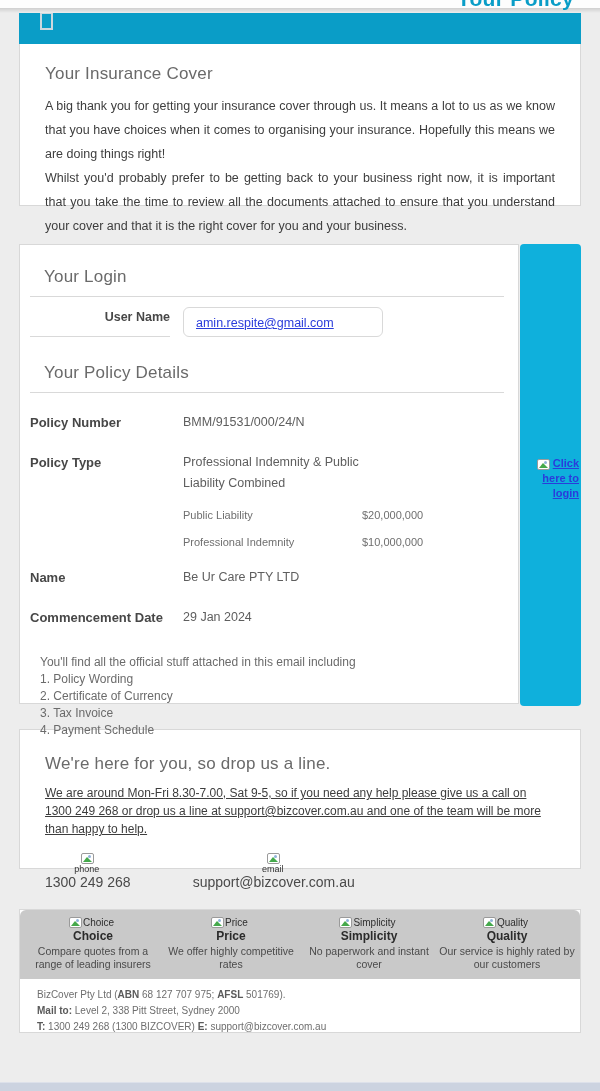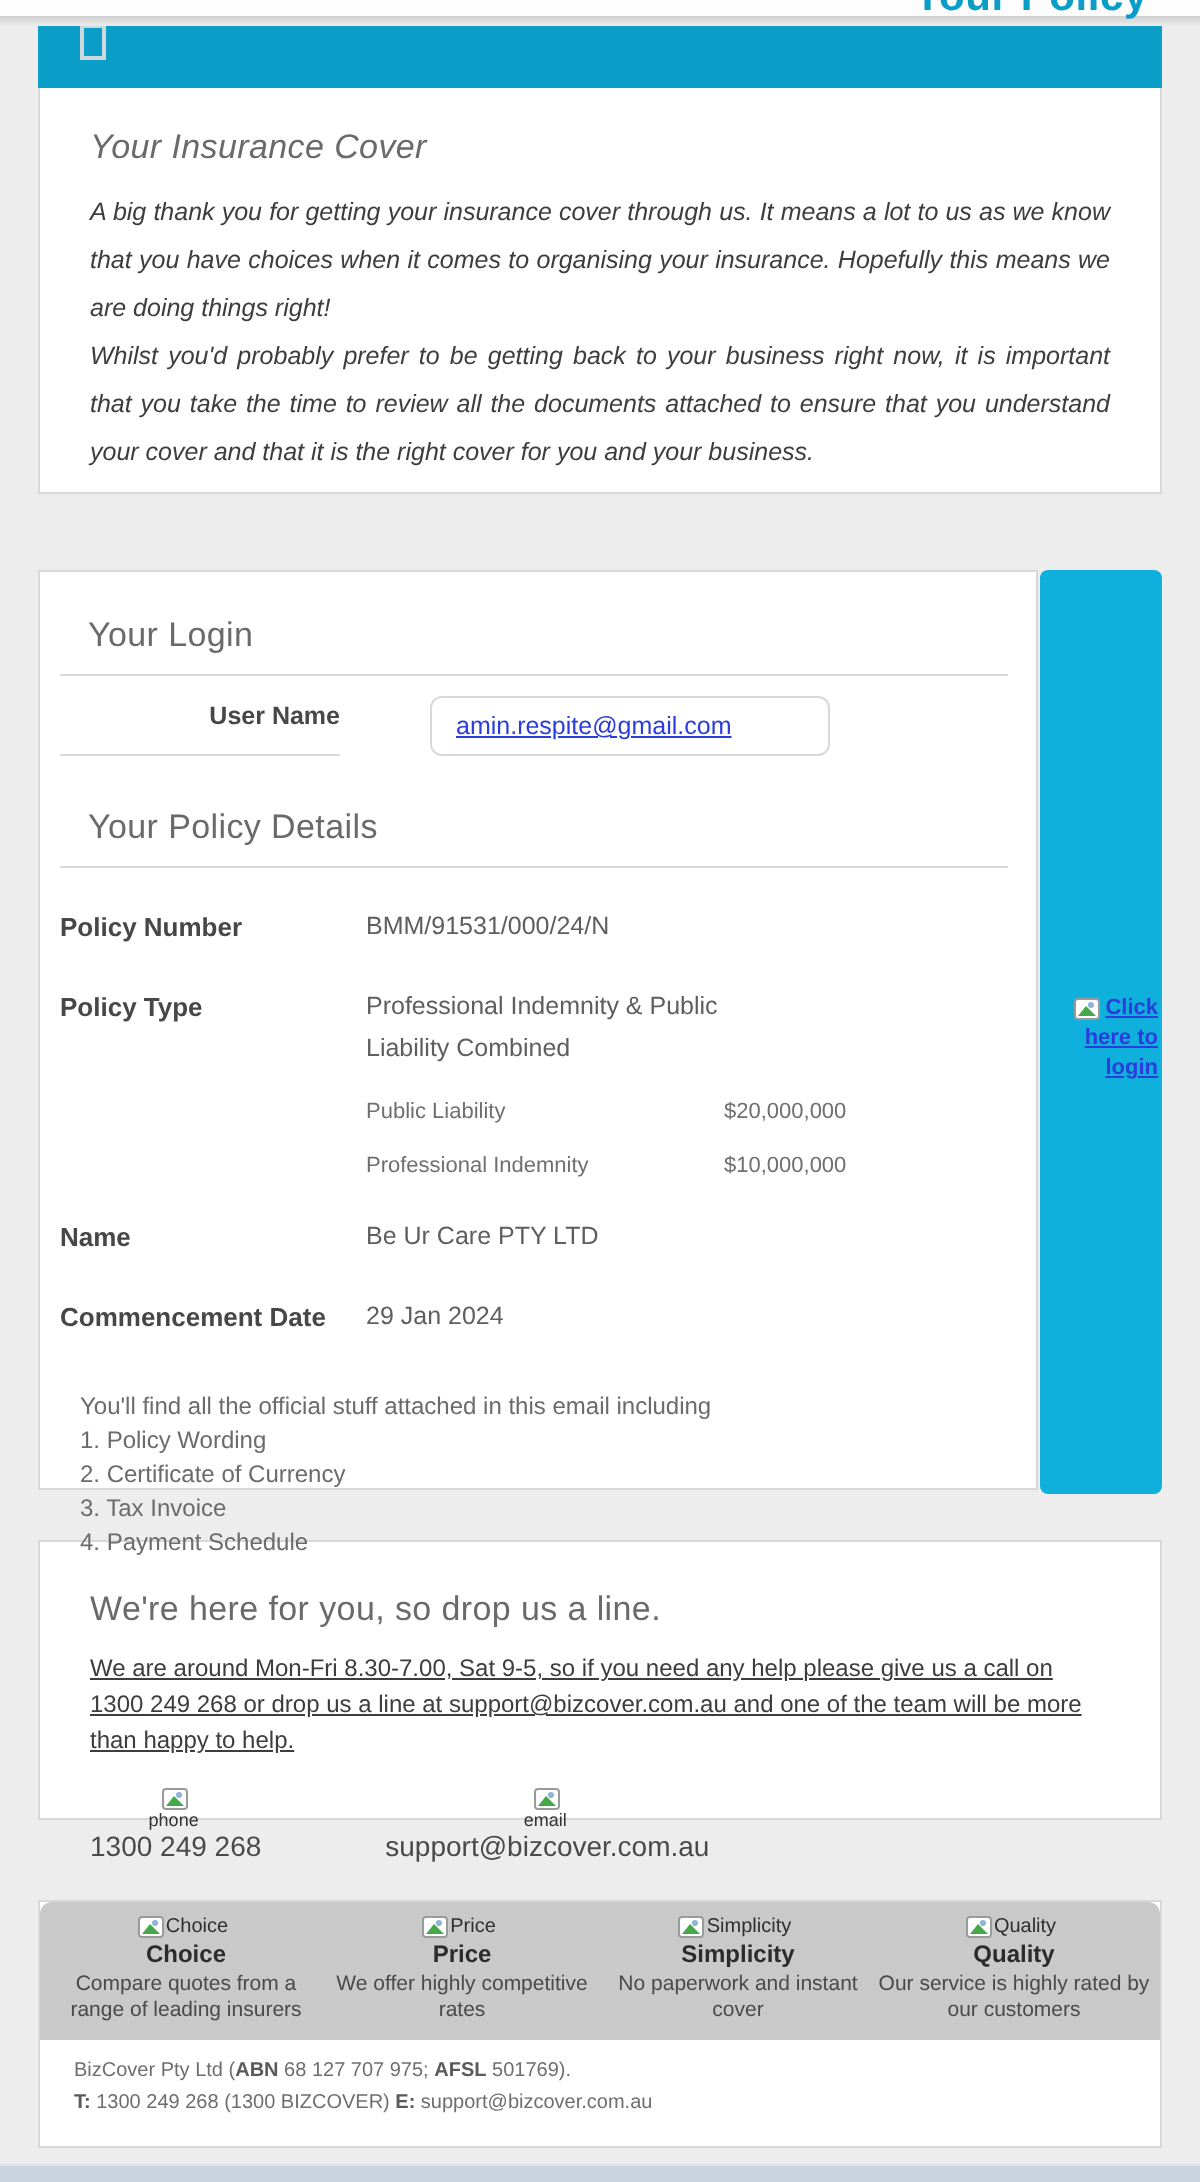--- a/index.html
+++ b/index.html
@@ -14,31 +14,31 @@
   .top-strip { height:13px; background:#fdfdfd; position:relative; z-index:2; }
   .top-shadow { position:absolute; left:0; right:0; top:8px; height:5px;
     background:linear-gradient(#cfcfcf,#ededed); }
   .top-title { position:absolute; right:26px; top:-13px; font-size:21px; font-weight:700;
     color:#0a9dc7; letter-spacing:.3px; z-index:3; white-space:nowrap; }
   .banner { margin:0 19px; height:31px; background:#0a9dc7; position:relative; }
   .logo-ph { position:absolute; left:21px; top:-1px; width:13px; height:18px;
     border:2px solid #ccd8de; background:transparent; }
 
   .card { background:#fff; border:1px solid #d8d8d8; margin:0 19px; }
-  .card1 { border-top:none; height:203px; padding:20px 25px 0 25px;font-style:italic; }
+  .card1 { border-top:none; height:162px; padding:20px 25px 0 25px; }
   h2.sec { font-size:17px; font-weight:400; color:#6a6a6a; letter-spacing:.2px; }
   .card1 h2.sec { margin-bottom:10px; }
   .bodytext { font-size:12.5px; line-height:24px; color:#3d3d3d; text-align:justify; }
 
   .row2 { margin:38px 19px 0 19px; display:flex; align-items:flex-start; height:462px; }
   .card2 { margin:0; width:508px; height:460px; padding:22px 14px 0 10px; }
   .card2 h2.sec { margin-left:14px; margin-bottom:9px; }
   .hr { border:none; border-top:1px solid #d9d9d9; height:0; margin:0 0 0 0; }
   .urow { display:grid; grid-template-columns:140px 1fr; align-items:center;
-    padding:10px 0 0 0;gap:32px; }
+    padding:10px 0 0 0; }
   .ulabel { text-align:right; font-size:12.5px; font-weight:700; color:#474747;
     padding:0 0 10px 0; border-bottom:1px solid #d9d9d9; align-self:stretch;
     display:flex; align-items:center; justify-content:flex-end; }
   .ubox { margin-left:13px; width:200px; border:1px solid #d9d9d9; border-radius:6px;
     padding:5px 12px; }
   a.link { color:#2a3cdb; text-decoration:underline; font-size:12.5px; }
   .pd-head { margin-top:26px; }
   .prow { display:grid; grid-template-columns:140px 1fr; margin-top:19px; }
   .plabel { text-align:left; font-size:13px; font-weight:700; color:#474747; line-height:21px; }
   .pvalue { padding-left:13px; font-size:12.5px; color:#5e5e5e; line-height:21px; max-width:225px; }
@@ -209,17 +209,18 @@
       <div class="b-alt-row">
           <span class="bimg"></span>
           <span class="alt-small">Quality</span>
         </div>
       <div class="b-title">Quality</div>
       <div class="b-desc">Our service is highly rated by our customers</div>
     </div>
   </div>
   <div class="addr">
     <div><span>BizCover Pty Ltd (</span><b>ABN</b><span> 68 127 707 975; </span><b>AFSL</b><span> 501769).</span></div>
+    <div><b>Mail to:</b><span> Level 2, 338 Pitt Street, Sydney 2000</span></div>
     <div><b>T:</b><span> 1300 249 268 (1300 BIZCOVER) </span><b>E:</b><span> support@bizcover.com.au</span></div>
   </div>
 </div>
 
 <div class="bottom-bar"></div>
 
 </body></html>

